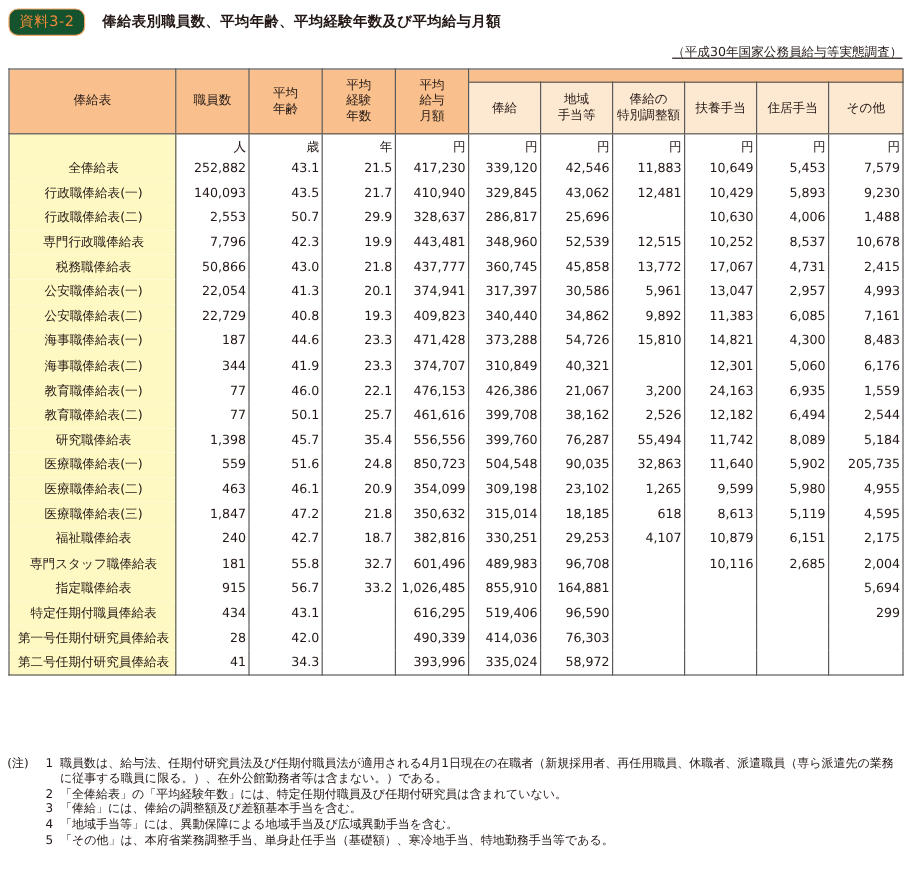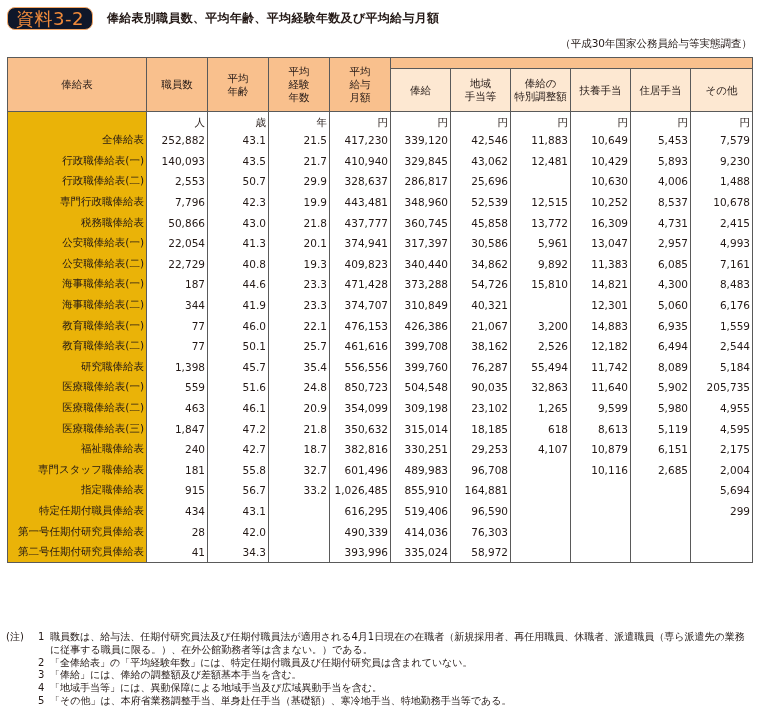--- a/index.html
+++ b/index.html
@@ -1,28 +1,28 @@
 <!DOCTYPE html>
 <html><head>
 <meta charset="utf-8">
 <style>
   html, body { margin:0; padding:0; background:#ffffff; }
   body { width:760px; height:725px; position:relative; font-family:"DejaVu Sans", "Liberation Sans", sans-serif; color:#231815; overflow:hidden; }
   .title-row { position:absolute; left:7px; top:6px; height:24px; display:flex; align-items:center; }
-  .badge { border:1.5px solid #f4a868; border-radius:8px; background:#0f172a; color:#f08a3a; font-size:18px; padding:1px 8px; height:19px; line-height:19px; letter-spacing:0.5px; }
+  .badge { border:1.5px solid #f4a868; border-radius:8px; background:#14532d; color:#f08a3a; font-size:12px; padding:1px 8px; height:19px; line-height:19px; letter-spacing:0.5px; }
   .title { margin-left:14px; font-size:12px; font-weight:bold; color:#231815; letter-spacing:0.3px; }
-  .source { position:absolute; right:8px; top:37px; font-size:10.5px; color:#231815; }
+  .source { position:absolute; right:8px; top:37px; font-size:10.5px; color:#231815;text-decoration:underline; }
   table { position:absolute; left:7px; top:57px; border-collapse:collapse; table-layout:fixed; font-size:10.5px; }
   th, td { border:1px solid #5a5a5a; padding:0; }
   th { font-weight:normal; text-align:center; line-height:13px; font-size:10.5px; }
   th.main { background:#f9c08d; }
   th.sub { background:#fde8d2; }
   th.span { background:#f9c08d; height:10px; border-bottom:1px solid #5a5a5a; }
   td { text-align:right; padding-right:2px; height:20.6px; border-top:none; border-bottom:none; }
-  td.name { text-align:right; padding-left:4px; background:#eab308; }
+  td.name { text-align:center; padding-left:4px; background:#fef9c3; }
   tr.unit td { height:18px; vertical-align:bottom; }
   tr.last td { border-bottom:1.5px solid #5a5a5a;margin-top:11px; }
   .notes { position:absolute; left:6px; top:631px; font-size:10px; line-height:12.8px; color:#231815; }
   .note-row { display:flex; }
   .note-prefix { width:32px; flex:none; }
   .note-num { width:12px; flex:none; }
   .note-text { width:700px; }
 </style>
 </head>
 <body>
@@ -133,21 +133,21 @@
       </tr>
       <tr>
         <td class="name">税務職俸給表</td>
         <td>50,866</td>
         <td>43.0</td>
         <td>21.8</td>
         <td>437,777</td>
         <td>360,745</td>
         <td>45,858</td>
         <td>13,772</td>
-        <td>16,309</td>
+        <td>17,067</td>
         <td>4,731</td>
         <td>2,415</td>
       </tr>
       <tr>
         <td class="name">公安職俸給表(一)</td>
         <td>22,054</td>
         <td>41.3</td>
         <td>20.1</td>
         <td>374,941</td>
         <td>317,397</td>
@@ -198,21 +198,21 @@
       </tr>
       <tr>
         <td class="name">教育職俸給表(一)</td>
         <td>77</td>
         <td>46.0</td>
         <td>22.1</td>
         <td>476,153</td>
         <td>426,386</td>
         <td>21,067</td>
         <td>3,200</td>
-        <td>14,883</td>
+        <td>24,163</td>
         <td>6,935</td>
         <td>1,559</td>
       </tr>
       <tr>
         <td class="name">教育職俸給表(二)</td>
         <td>77</td>
         <td>50.1</td>
         <td>25.7</td>
         <td>461,616</td>
         <td>399,708</td>

